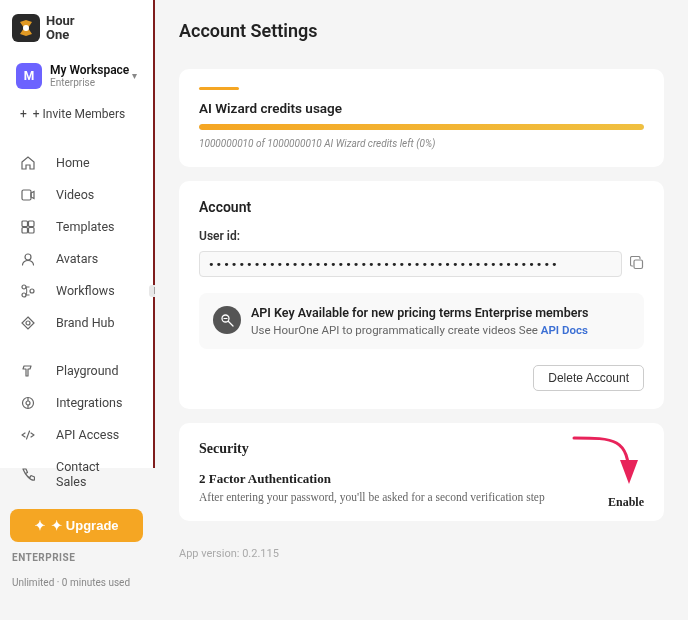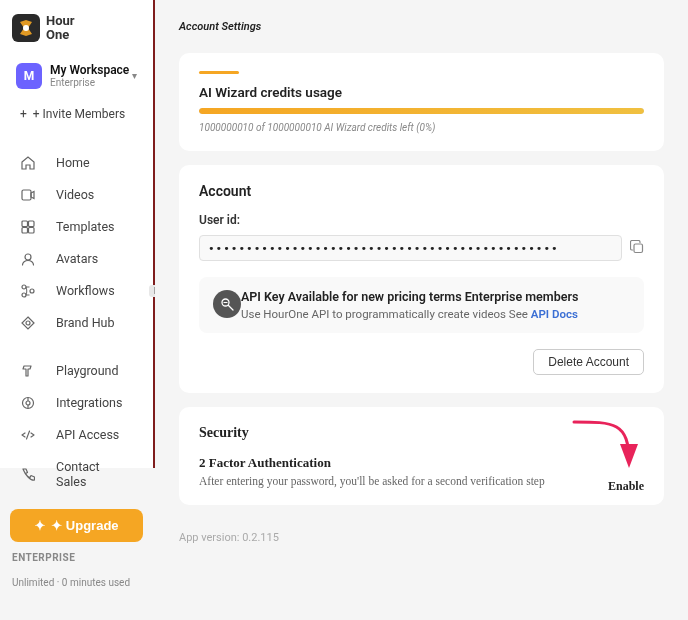--- a/index.html
+++ b/index.html
@@ -31,39 +31,39 @@
     .sidebar-spacer { flex: 1; }
 
     .upgrade-btn { margin: 8px 10px 4px; background: #f5a623; border: none; border-radius: 8px; padding: 9px 14px; font-size: 13px; font-weight: 600; color: #fff; cursor: pointer; display: flex; align-items: center; justify-content: center; gap: 6px; }
 
     .enterprise-info { padding: 6px 12px 10px; }
     .enterprise-label { font-size: 10px; font-weight: 700; color: #888; letter-spacing: 0.5px; }
     .enterprise-usage { font-size: 10px; color: #888; margin-top: 14px; }
 
     
     .main { flex: 1; background: #f5f5f5; display: flex; flex-direction: column; overflow-y: auto; padding: 20px 24px; }
-    .page-title { font-size: 11px; font-weight: 600; color: #222; margin-bottom: 20px; font-style: italic; }
+    .page-title { font-size: 18px; font-weight: 600; color: #222; margin-bottom: 28px; }
 
     .card { background: #fff; border-radius: 10px; padding: 18px 20px; margin-bottom: 14px; }
 
     
     .credits-title { font-size: 13.5px; font-weight: 600; color: #222; margin-bottom: 8px; }
     .orange-bar { width: 40px; height: 3px; background: #f5a623; border-radius: 2px; margin-bottom: 10px; }
     .progress-track { height: 6px; background: #e0e0e0; border-radius: 3px; margin-bottom: 8px; overflow: hidden; }
     .progress-fill { height: 100%; background: linear-gradient(90deg, #f5a623, #f0c040); border-radius: 3px; width: 99.9%; }
     .credits-text { font-size: 10px; color: #888; font-style: italic; }
 
     
     .section-title { font-size: 14px; font-weight: 600; color: #222; margin-bottom: 14px; }
     .user-id-label { font-size: 12px; font-weight: 600; color: #333; margin-bottom: 8px; }
     .user-id-row { display: flex; align-items: center; gap: 8px; margin-bottom: 16px; }
     .user-id-value { font-size: 12px; color: #222; letter-spacing: 2px; font-family: monospace; flex: 1; background: #f9f9f9; border: 1px solid #e0e0e0; border-radius: 4px; padding: 5px 8px; }
     .copy-icon { color: #888; cursor: pointer; font-size: 13px; }
 
-    .api-key-box { display: flex; align-items: flex-start; padding: 12px 14px; background: #f9f9f9; border-radius: 8px; margin-bottom: 16px; }
+    .api-key-box { display: flex; align-items: flex-start; gap: 10px; padding: 12px 14px; background: #f9f9f9; border-radius: 8px; margin-bottom: 16px; }
     .api-icon { width: 28px; height: 28px; background: #555; border-radius: 50%; display: flex; align-items: center; justify-content: center; color: #fff; font-size: 13px; flex-shrink: 0; margin-top: 1px; }
     .api-text-block { flex: 1; }
     .api-title { font-size: 12.5px; font-weight: 600; color: #222; margin-bottom: 3px; }
     .api-desc { font-size: 11.5px; color: #666; }
     .api-link { color: #3b6fd4; font-weight: 600; cursor: pointer; text-decoration: none; }
 
     .delete-row { display: flex; justify-content: flex-end; }
     .delete-btn { border: 1px solid #ccc; background: #fff; color: #333; font-size: 12px; padding: 5px 14px; border-radius: 5px; cursor: pointer; }
 
     

